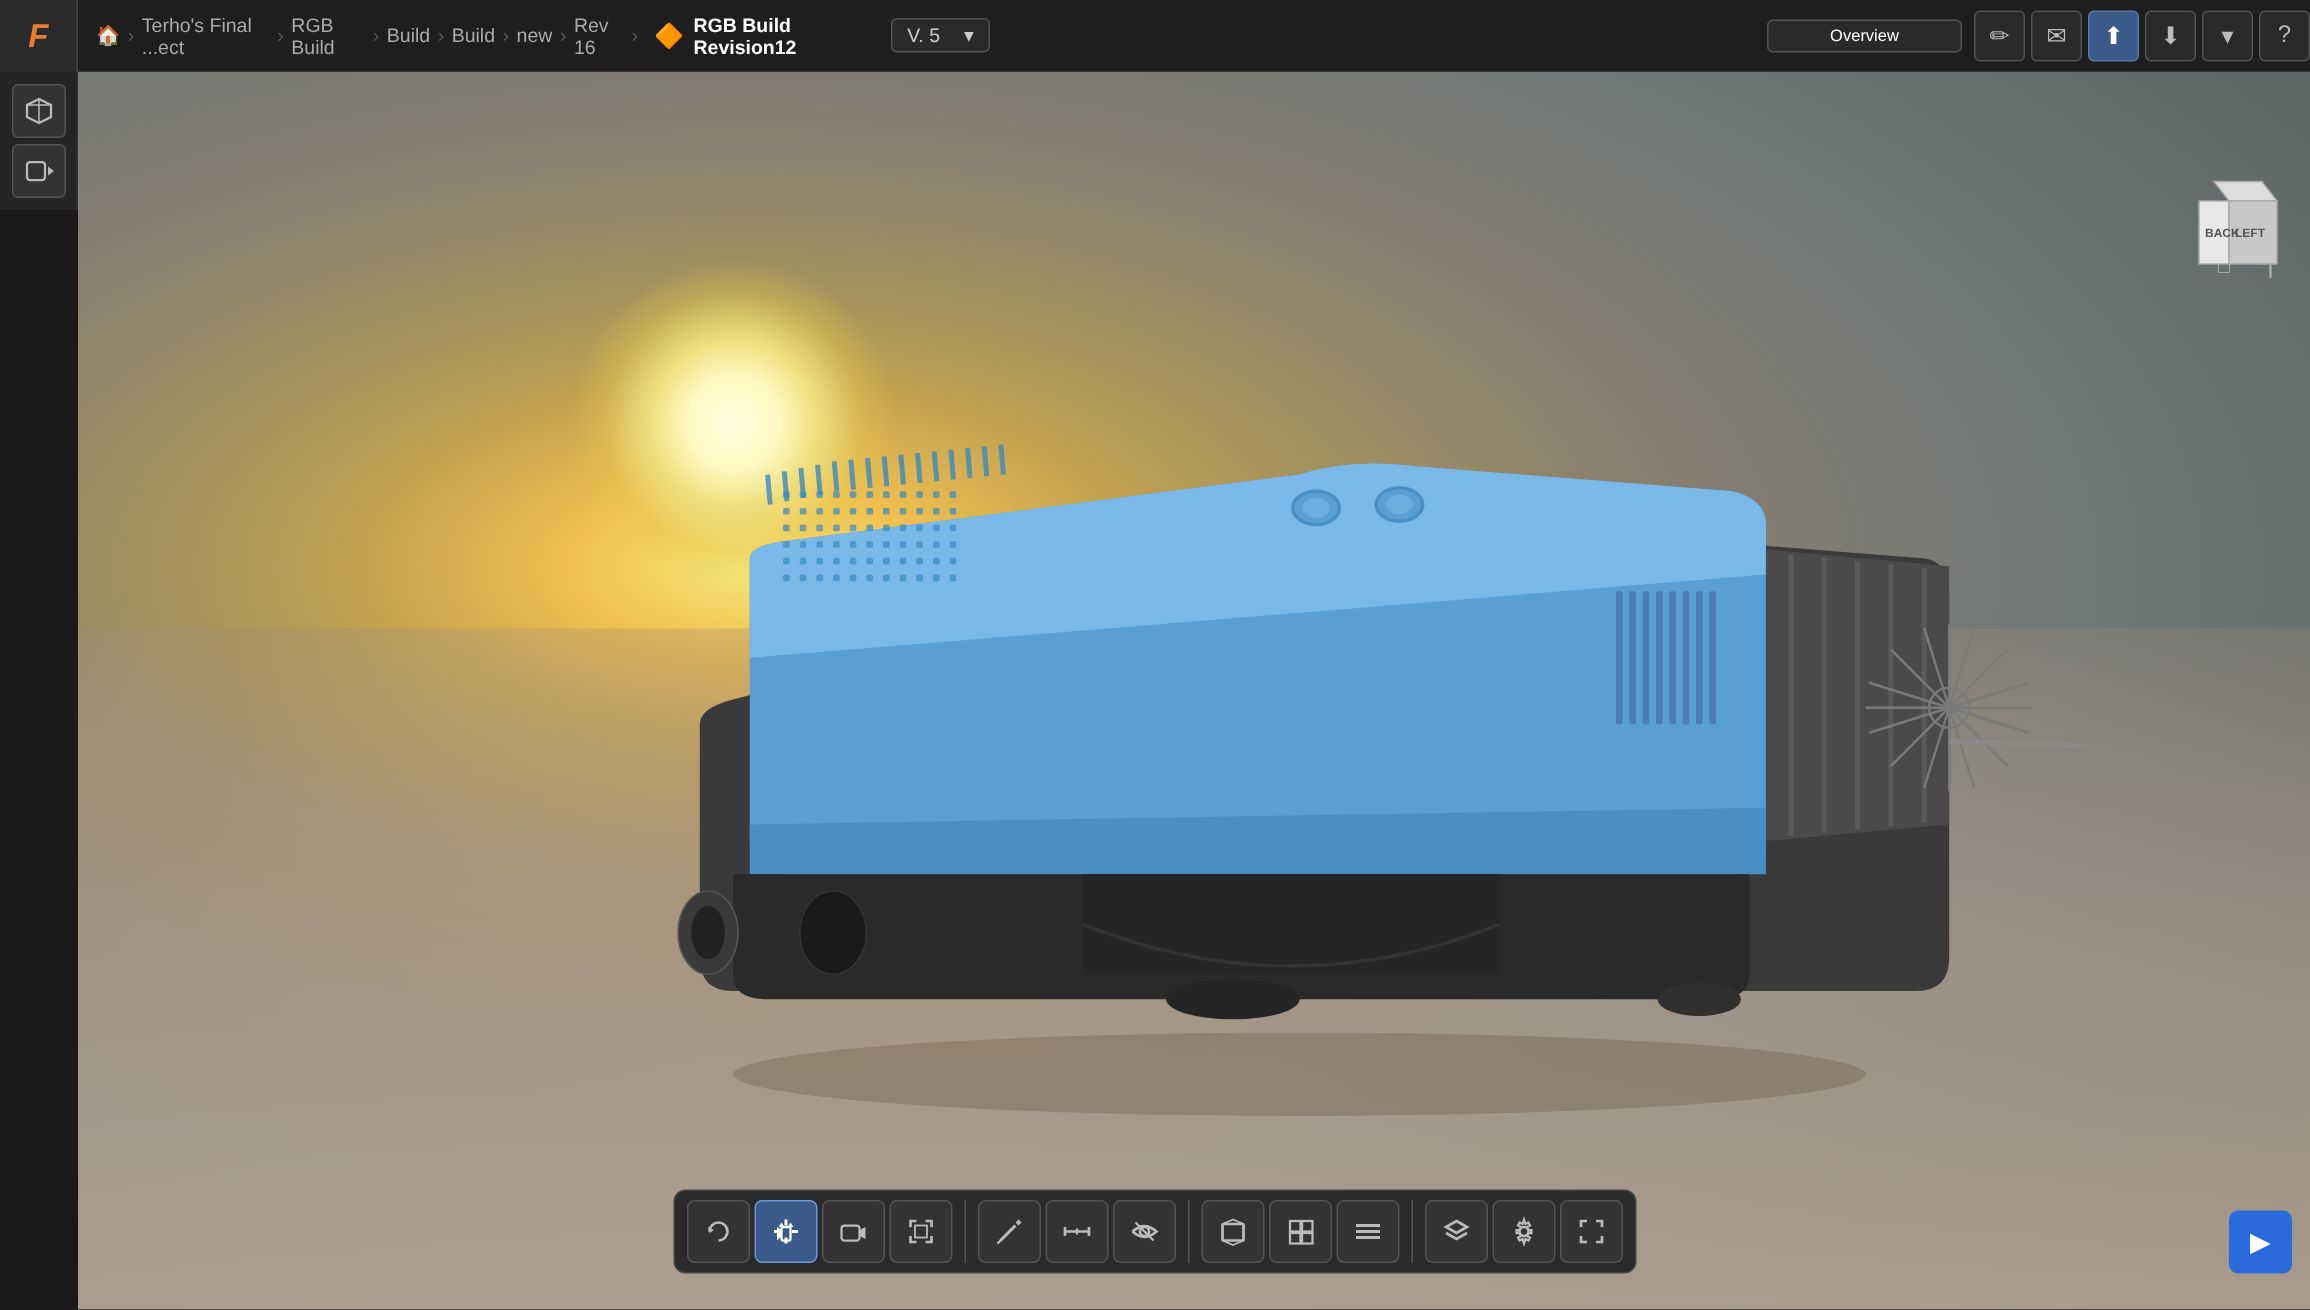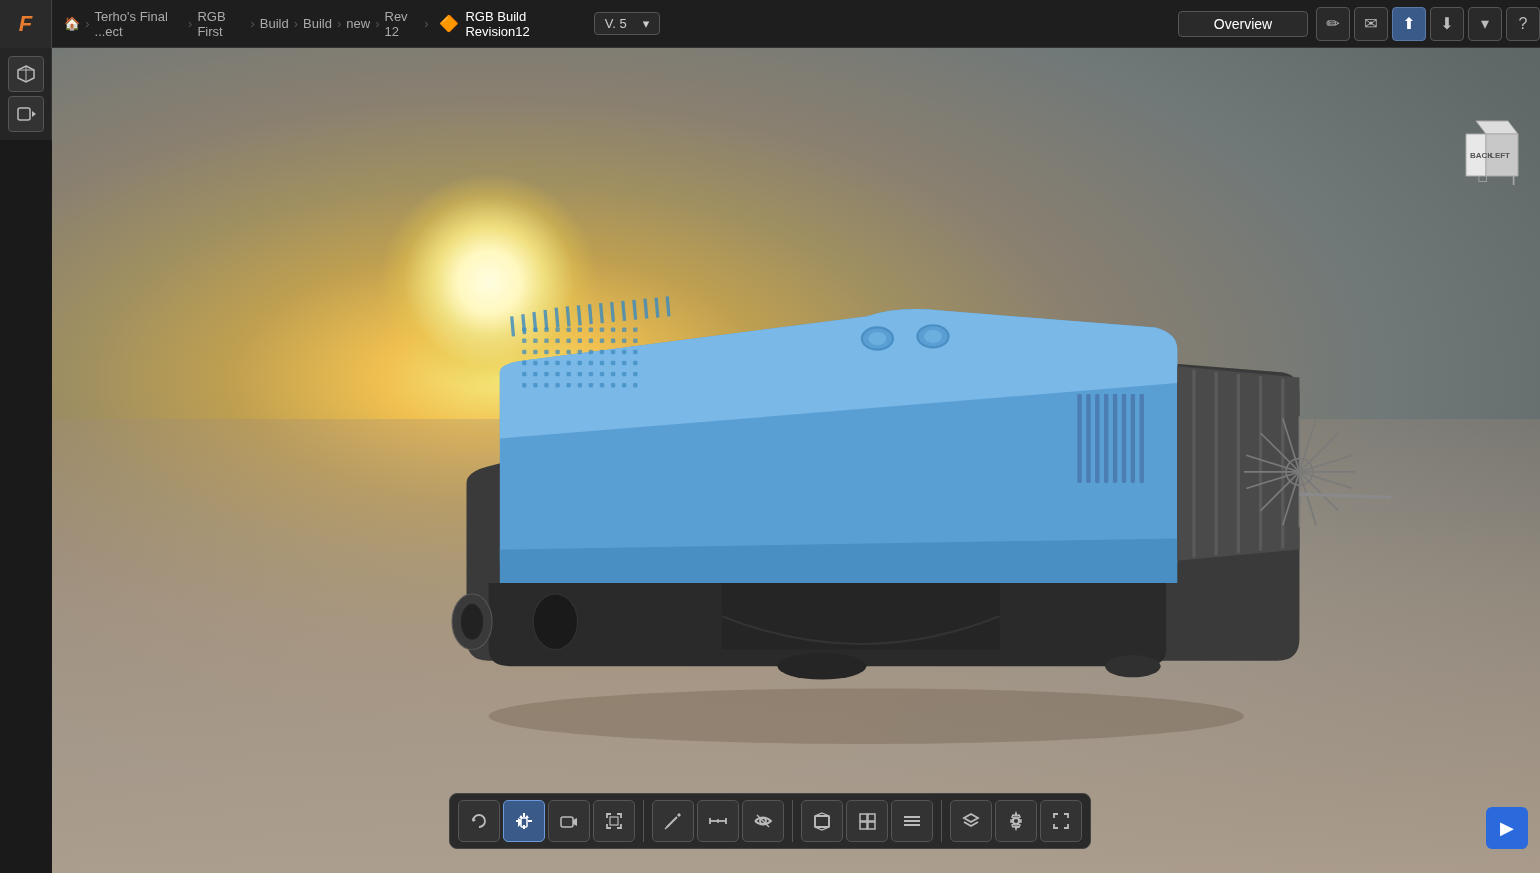--- a/index.html
+++ b/index.html
@@ -12,32 +12,32 @@
       border-bottom: 1px solid #333; z-index: 100;
     }
     #topbar .logo {
       width: 52px; height: 48px; display: flex; align-items: center; justify-content: center;
       background: #2a2a2a; border-right: 1px solid #444; flex-shrink: 0;
     }
     #topbar .logo span { color: #e87c2e; font-size: 22px; font-weight: bold; font-style: italic; }
     #topbar .breadcrumb { display: flex; align-items: center; flex: 1; padding: 0 12px; }
     #topbar .breadcrumb .bc-item { color: #aaa; font-size: 13px; }
     #topbar .breadcrumb .bc-sep { color: #555; margin: 0 5px; font-size: 13px; }
-    #topbar .breadcrumb .bc-item.active { color: #fff; }
+    #topbar .breadcrumb .bc-item.active { color: #fff; font-weight: bold; }
     #topbar .breadcrumb .bc-icon { color: #e87c2e; margin: 0 6px; font-size: 16px; }
     #topbar .doc-title { color: #fff; font-size: 14px; margin-right: 8px; }
     #topbar .version-btn {
       background: #2a2a2a; border: 1px solid #555; color: #ccc;
       padding: 3px 10px; border-radius: 4px; font-size: 13px; cursor: pointer;
       display: flex; align-items: center; gap: 16px;
     }
     #topbar .spacer { flex: 1; }
     #topbar .overview-input {
       background: #2a2a2a; border: 1px solid #555; color: #fff;
-      padding: 4px 12px; border-radius: 4px; font-size: 14px; width: 130px; text-align: center;
+      padding: 4px 12px; border-radius: 4px; font-size: 11px; width: 130px; text-align: center;
     }
     #topbar .toolbar-icons { display: flex; align-items: center; gap: 4px; margin-left: 8px; }
     #topbar .toolbar-icons .tb-btn {
       width: 34px; height: 34px; background: #2a2a2a; border: 1px solid #555;
       border-radius: 4px; display: flex; align-items: center; justify-content: center;
       cursor: pointer; color: #bbb; font-size: 16px;
     }
     #topbar .toolbar-icons .tb-btn.active { background: #3a5a8a; border-color: #5a7aaa; color: #fff; }
 
     
@@ -123,29 +123,29 @@
 
 <div id="topbar">
   <div class="logo">
     <span>F</span>
   </div>
   <div class="breadcrumb">
     <span class="bc-item">🏠</span>
     <span class="bc-sep">›</span>
     <span class="bc-item">Terho's Final ...ect</span>
     <span class="bc-sep">›</span>
-    <span class="bc-item">RGB First</span>
+    <span class="bc-item">RGB Build</span>
     <span class="bc-sep">›</span>
     <span class="bc-item">Build</span>
     <span class="bc-sep">›</span>
     <span class="bc-item">Build</span>
     <span class="bc-sep">›</span>
     <span class="bc-item">new</span>
     <span class="bc-sep">›</span>
-    <span class="bc-item">Rev 12</span>
+    <span class="bc-item">Rev 16</span>
     <span class="bc-sep">›</span>
     <span class="bc-icon">🔶</span>
     <span class="bc-item active doc-title">RGB Build Revision12</span>
   </div>
   <button class="version-btn">
     <span>V. 5</span>
     <span>▾</span>
   </button>
   <div class="spacer"></div>
   <input class="overview-input" type="text" value="Overview" style="">

